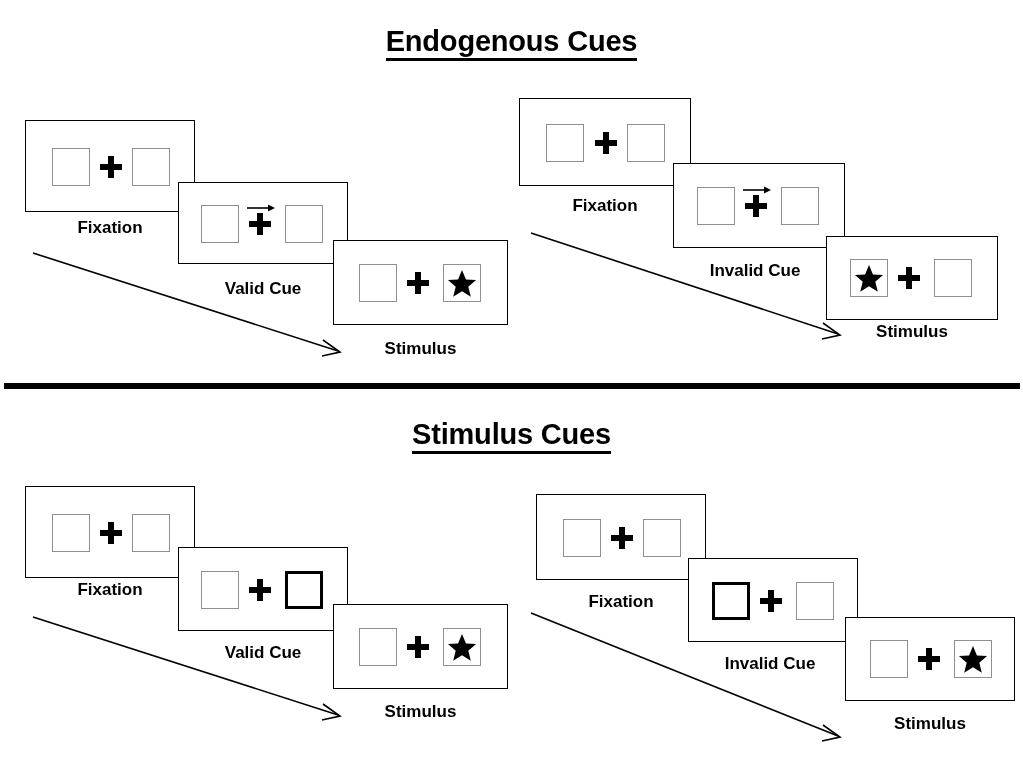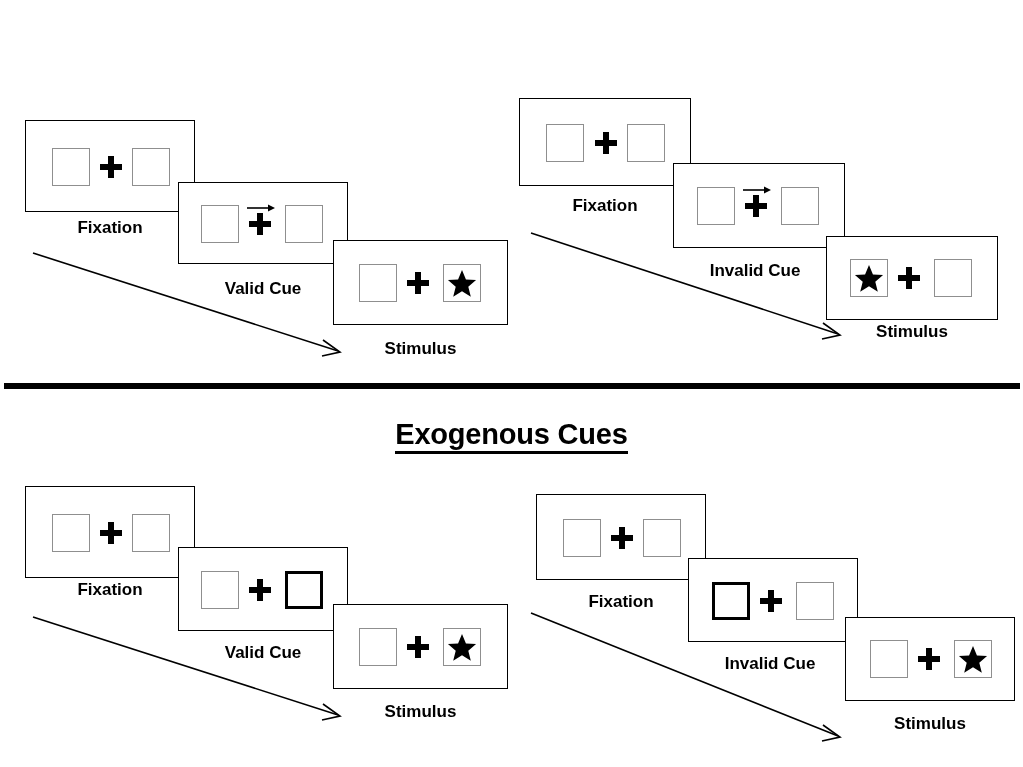--- a/index.html
+++ b/index.html
@@ -103,20 +103,23 @@
   .diagarrow {
     position: absolute;
     pointer-events: none;
   }
 </style>
 </head>
 <body>
 
 <div id="canvas">
 
+  <div class="section-title" style="left:0; top:25px; width:1023px;">
+    <span class="u">Endogenous Cues</span>
+  </div>
 
   <div class="frame" style="left:25px; top:120px; width:170px; height:92px;">
     <div class="frame-inner">
       <div class="sbox" style="left:26px; top:27px;"></div>
       <div class="plus" style="left:74px; top:35px;">
         <svg viewBox="0 0 22 22" width="22" height="22" aria-hidden="true">
           <path d="M8,0 H14 V8 H22 V14 H14 V22 H8 V14 H0 V8 H8 Z" fill="#000"></path>
         </svg>
       </div>
       <div class="sbox" style="left:106px; top:27px;"></div>
@@ -223,21 +226,21 @@
   <div class="diagarrow" style="left:528px; top:228px; width:322px; height:118px;">
     <svg viewBox="0 0 322 118" width="322" height="118" aria-hidden="true">
       <line x1="3" y1="5" x2="310" y2="106" stroke="#000" stroke-width="1.6"></line>
       <polyline points="295,95 312,107 294,111" fill="none" stroke="#000" stroke-width="1.6"></polyline>
     </svg>
   </div>
 
   <div class="divider" style="left:4px; top:383px; width:1016px; height:6px;"></div>
 
   <div class="section-title" style="left:0; top:418px; width:1023px;">
-    <span class="u">Exogenous Cues</span>
+    <span class="u">Stimulus Cues</span>
   </div>
 
   <div class="frame" style="left:25px; top:486px; width:170px; height:92px;">
     <div class="frame-inner">
       <div class="sbox" style="left:26px; top:27px;"></div>
       <div class="plus" style="left:74px; top:35px;">
         <svg viewBox="0 0 22 22" width="22" height="22" aria-hidden="true">
           <path d="M8,0 H14 V8 H22 V14 H14 V22 H8 V14 H0 V8 H8 Z" fill="#000"></path>
         </svg>
       </div>

